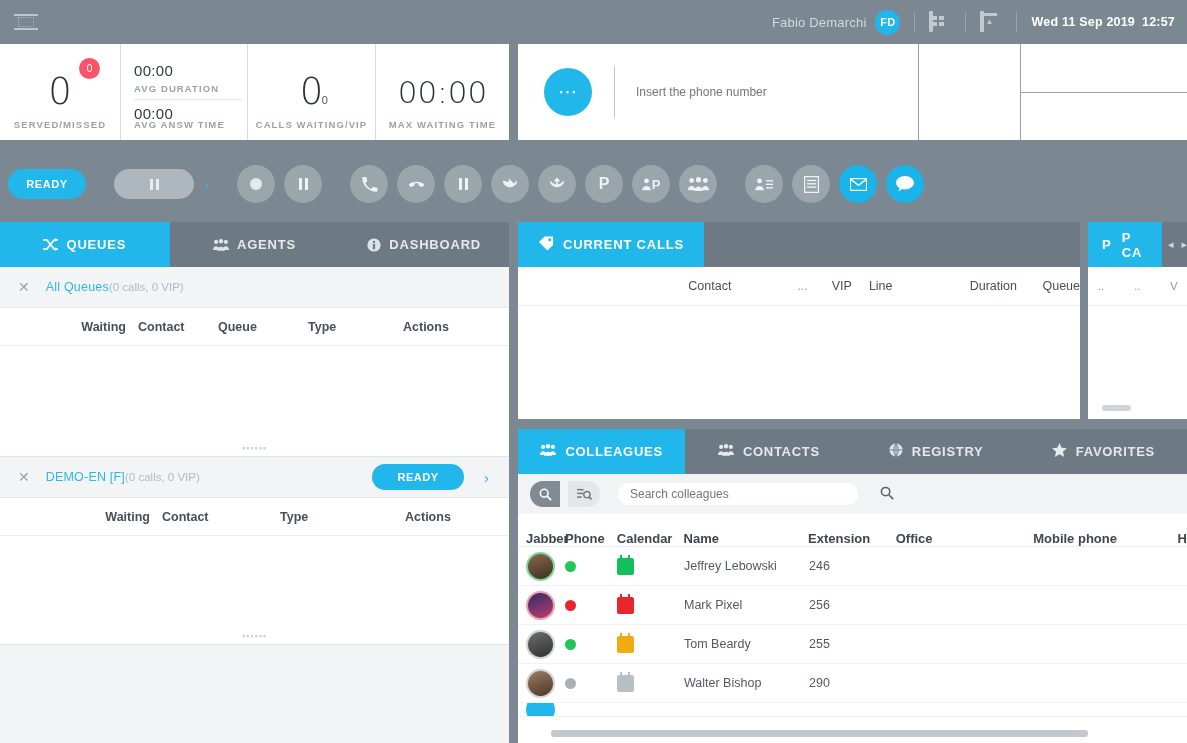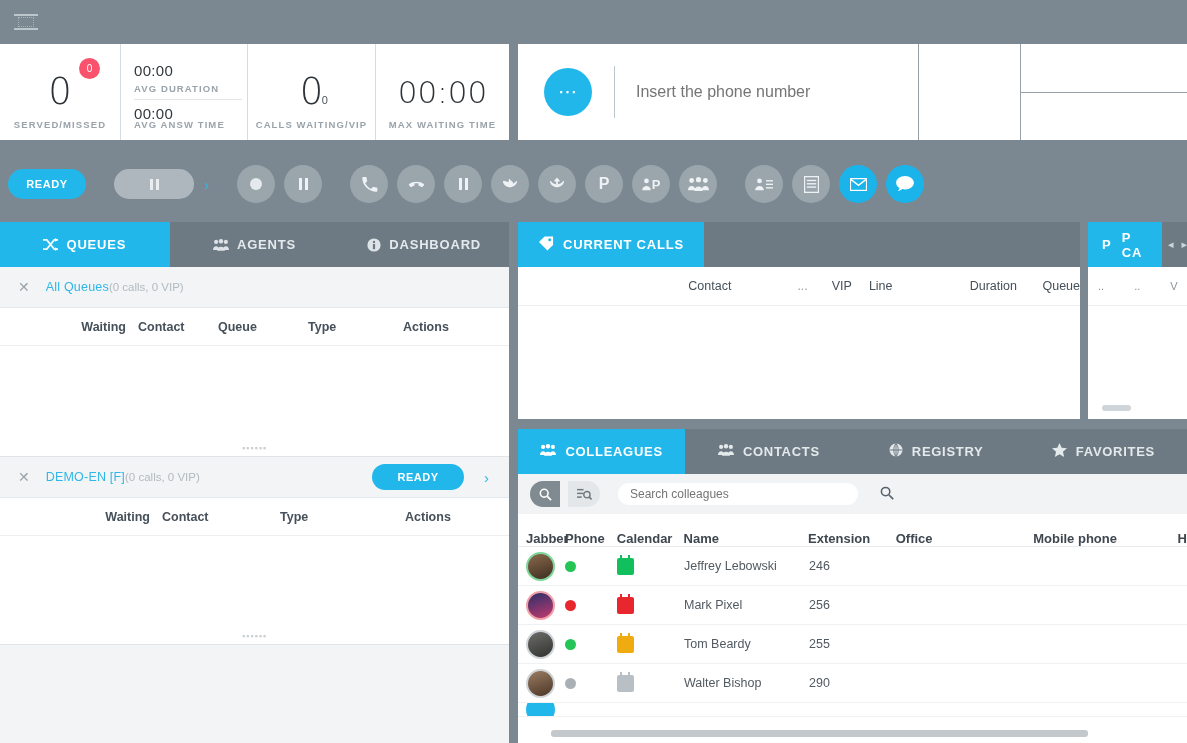--- a/index.html
+++ b/index.html
@@ -105,21 +105,21 @@
     background: #ffffff; display: flex; align-items: stretch;
   }
   .dialpad-btn {
     width: 48px; height: 48px; border-radius: 50%; background: #21b7ea;
     margin: 24px 0 0 26px; color: #fff; display: flex; align-items: center; justify-content: center;
     font-size: 19px; letter-spacing: 1px; cursor: pointer; line-height: 10px;
   }
   .dial-divider { width: 1px; background: #bdc4ca; margin: 22px 0 22px 22px; }
   .phone-input {
     flex: 0 0 295px; border: none; outline: none; background: transparent;
-    font-size: 16px; color: #8d969d; padding-left: 21px; font-family: "Liberation Sans", sans-serif;
+    font-size: 12px; color: #8d969d; padding-left: 21px; font-family: "Liberation Sans", sans-serif;
   }
   .dial-cell-a { width: 102px; border-left: 1px solid #97a0a7; margin-left:auto; }
   .dial-cell-b {
     width: 167px; border-left: 1px solid #97a0a7; position: relative;
   }
   .dial-cell-b::after {
     content: ""; position: absolute; left: 0; top: 48px; width: 167px; height: 1px; background: #97a0a7;
   }
 
   
@@ -289,20 +289,33 @@
 </head>
 <body>
 
 <div id="app">
 
   <div class="topbar">
     <div class="hamburger">
       <i></i>
         <u></u>
         <i style="top:16px"></i>
+    </div>
+    <div class="topbar-right">
+      <span class="user-name">Fabio Demarchi</span>
+      <span class="avatar-fd">FD</span>
+      <span class="tb-sep"></span>
+      <span class="tb-icon"><span class="ic-grid"></span></span>
+      <span class="tb-sep"></span>
+      <span class="tb-icon"><span class="ic-export"></span></span>
+      <span class="tb-sep"></span>
+      <span class="datetime">
+        <span>Wed 11 Sep 2019</span>
+        <span class="tm">12:57</span>
+      </span>
     </div>
   </div>
 
   <div class="stats-strip">
     <div class="stat-cell c-served">
       <span class="big-num">0</span>
       <span class="badge-red">0</span>
       <span class="stat-label">SERVED/MISSED</span>
     </div>
     <div class="stat-cell c-avg">

